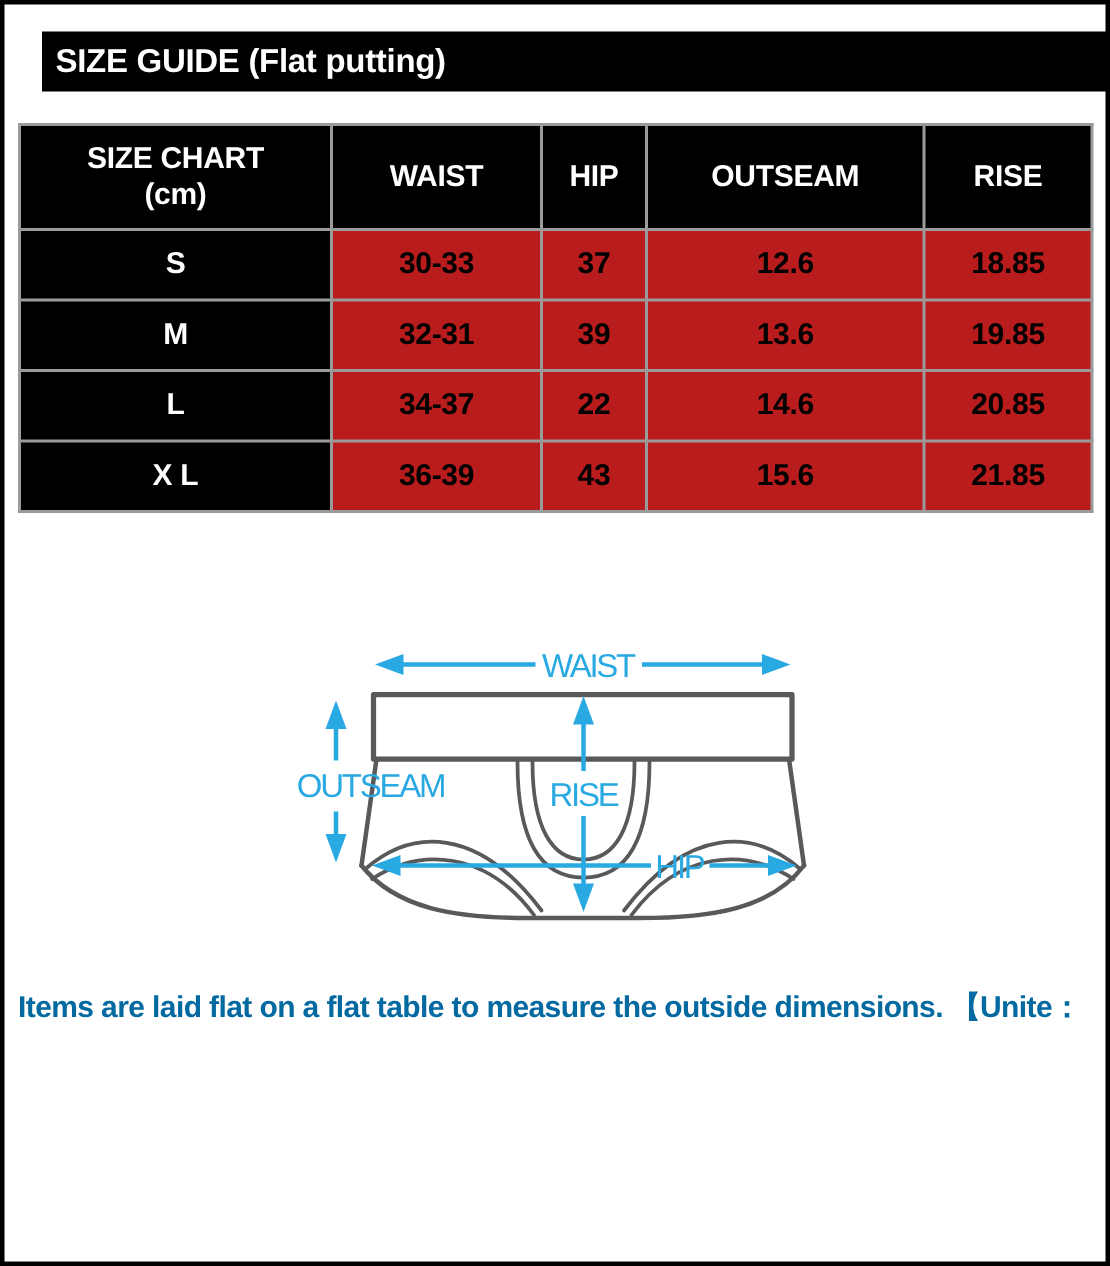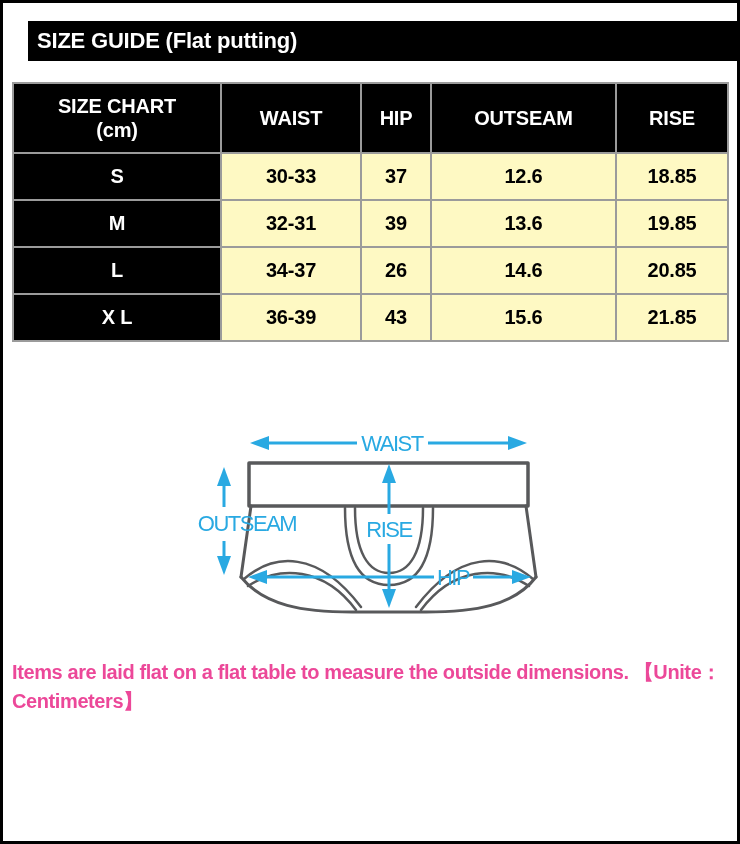--- a/index.html
+++ b/index.html
@@ -21,33 +21,33 @@
   table.size-table{
     position:absolute;left:12px;top:82px;width:715px;
     border-collapse:collapse;table-layout:fixed;
   }
   .size-table th,.size-table td{
     border:2px solid #9b9b9b;text-align:center;vertical-align:middle;
     font-weight:bold;font-size:20px;padding:0;letter-spacing:-0.2px;
   }
   .size-table thead th{background:#000;color:#fff;height:68px;}
   .size-table tbody th{background:#000;color:#fff;height:45px;}
-  .size-table tbody td{background:#fef9c3;color:#000;height:45px;}
+  .size-table tbody td{background:#b91c1c;color:#000;height:45px;}
   .hdr-line{display:block;line-height:24px;}
   .diagram{position:absolute;left:0;top:420px;width:740px;height:235px;}
   .g-line{fill:none;stroke:var(--outline,#58595b);stroke-linecap:round;stroke-linejoin:round;}
   .sw35{stroke-width:3.5;} .sw3{stroke-width:3;} .sw25{stroke-width:2.5;}
   .arrow-line{stroke:var(--accent,#29a9e2);stroke-width:3;fill:none;}
   .arrow-head{fill:var(--accent,#29a9e2);stroke:none;}
   .diag-label{
     fill:var(--accent,#29a9e2);
     font-family:"Liberation Sans","DejaVu Sans",sans-serif;
     font-size:22px;letter-spacing:-1.5px;text-anchor:middle;
   }
-  .notes{position:absolute;left:12px;top:658px;width:722px;color:#ec4899;}
+  .notes{position:absolute;left:12px;top:658px;width:722px;color:#0369a1;}
   .note-line{
     font-size:20px;font-weight:bold;line-height:29px;
     letter-spacing:-0.4px;white-space:pre;
   }
 </style>
 </head>
 <body>
 
 <div class="frame"></div>
 
@@ -86,21 +86,21 @@
       <tr>
         <th>M</th>
         <td>32-31</td>
         <td>39</td>
         <td>13.6</td>
         <td>19.85</td>
       </tr>
       <tr>
         <th>L</th>
         <td>34-37</td>
-        <td>26</td>
+        <td>22</td>
         <td>14.6</td>
         <td>20.85</td>
       </tr>
       <tr>
         <th>X L</th>
         <td>36-39</td>
         <td>43</td>
         <td>15.6</td>
         <td>21.85</td>
       </tr>
@@ -150,14 +150,13 @@
     <polygon class="arrow-head" points="248,157 267,150 267,164"></polygon>
     <line class="arrow-line" x1="265" y1="157" x2="434" y2="157"></line>
     <line class="arrow-line" x1="473" y1="157" x2="512" y2="157"></line>
     <polygon class="arrow-head" points="531,157 512,150 512,164"></polygon>
     <text class="diag-label" x="453" y="165">HIP</text>
   </g>
 </svg>
 
 <div class="notes">
     <div class="note-line">Items are laid flat on a flat table to measure the outside dimensions. 【Unite：</div>
-    <div class="note-line">Centimeters】</div>
   </div>
 
 </body></html>

